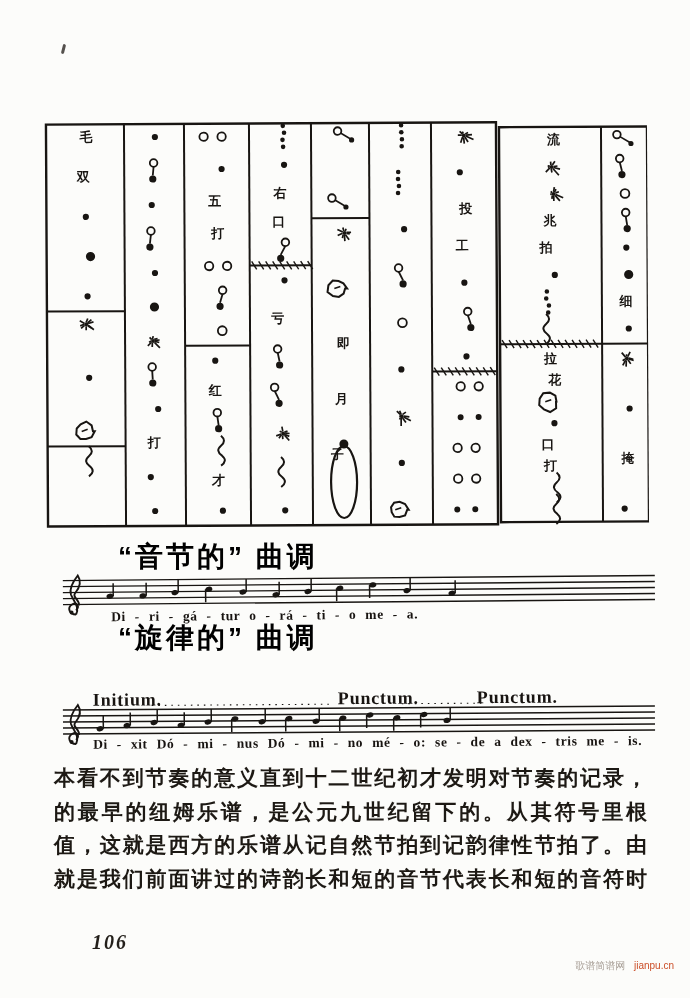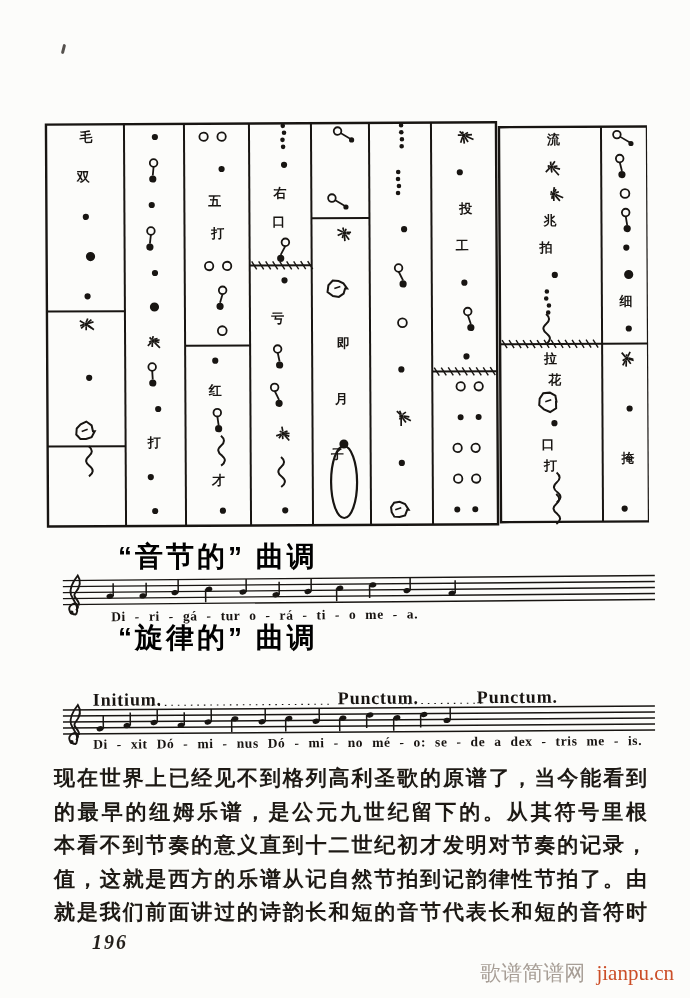--- a/index.html
+++ b/index.html
@@ -49,22 +49,22 @@
     font-size:21px;font-weight:700;line-height:33.5px;color:#1d1914;
   }
   .pline{text-align:justify;text-align-last:justify;letter-spacing:1px;}
   .pageno{
     position:absolute;left:92px;top:931px;
     font-family:"Liberation Serif","DejaVu Serif",serif;
     font-style:italic;font-weight:bold;font-size:20px;letter-spacing:2px;color:#231f1a;
   }
   .watermark{
     position:absolute;right:16px;top:959px;
-    font-family:Liberation Serif, serif;
-    font-size:21px;white-space:nowrap;
+    font-family:Liberation Sans, sans-serif;
+    font-size:10px;white-space:nowrap;
   }
   .wm-name{color:#a79e96;}
   .wm-url{color:#cb4e28;margin-left:6px;}
 </style>
 </head>
 <body>
 
 <div class="stray"></div>
 
 <div class="figwrap">
@@ -439,25 +439,24 @@
       <line x1="363.7" y1="15" x2="363.7" y2="28" stroke="#181512" stroke-width="1.5"></line>
       <ellipse cx="390" cy="21" rx="3.5" ry="2.6" fill="#181512" transform="rotate(-12 390 21)"></ellipse>
       <line x1="393.3" y1="21" x2="393.3" y2="8" stroke="#181512" stroke-width="1.5"></line>
       <line x1="95" y1="4" x2="275" y2="4" stroke="#181512" stroke-width="1.1" stroke-dasharray="1.5 5"></line>
       <line x1="345" y1="4" x2="428" y2="4" stroke="#181512" stroke-width="1.1" stroke-dasharray="1.5 5"></line>
     </svg>
   <div class="lyrics">Di - xit  Dó - mi - nus  Dó - mi - no  mé - o:  se - de  a  dex - tris  me - is.</div>
 </div>
 
 <div class="para" id="para">
-    <div class="pline">现在世界上已经见不到格列高利圣歌的原谱了，当今能看到</div>
+    <div class="pline">本看不到节奏的意义直到十二世纪初才发明对节奏的记录，</div>
     <div class="pline">的最早的纽姆乐谱，是公元九世纪留下的。从其符号里根</div>
-    <div class="pline">本看不到节奏的意义直到十二世纪初才发明对节奏的记录，</div>
     <div class="pline">值，这就是西方的乐谱从记自然节拍到记韵律性节拍了。由</div>
     <div class="pline">就是我们前面讲过的诗韵长和短的音节代表长和短的音符时</div>
   </div>
 
-<div class="pageno">196</div>
+<div class="pageno">106</div>
 
 <div class="watermark">
   <span class="wm-name">歌谱简谱网</span>
   <span class="wm-url">jianpu.cn</span>
 </div>
 
 </body></html>

